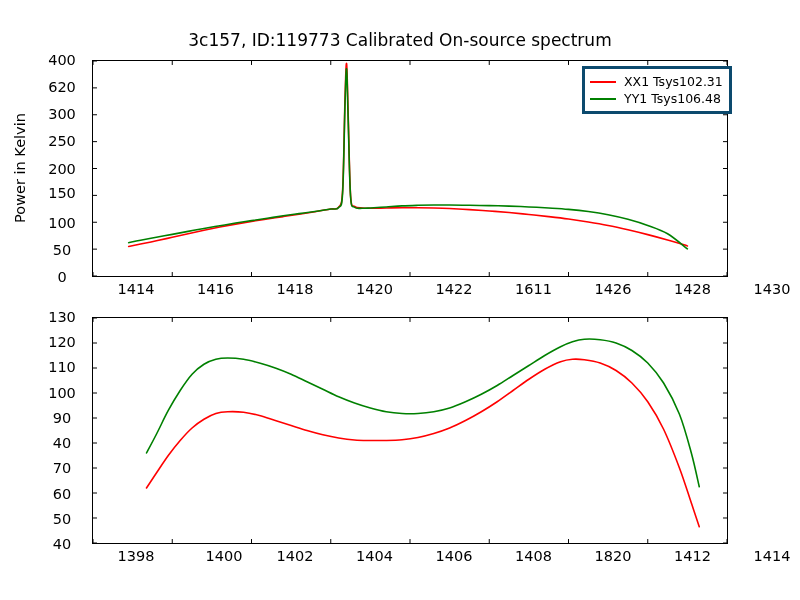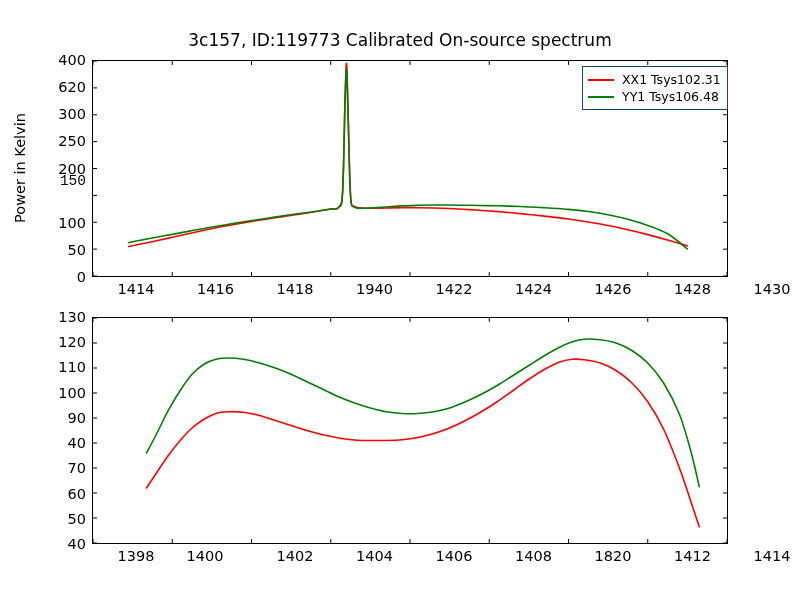--- a/index.html
+++ b/index.html
@@ -48,21 +48,21 @@
     width: 100%;
     height: 100%;
   }
   .tick-label {
     position: absolute;
     font-size: 14.5px;
     color: #000000;
     white-space: nowrap;
   }
   .ylab-top, .ylab-bot {
-    text-align: right;
+    text-align: center;
     transform: translateY(-50%);
   }
   .xlab-top, .xlab-bot {
     transform: translateX(-50%);
     margin-left: 44px;
   }
   .axis-title {
     position: absolute;
     font-size: 14.5px;
     color: #000000;
@@ -76,21 +76,21 @@
   }
   #xlabel-bottom {
     left: 410px;
     top: 572px;
     transform: translateX(-50%);
     text-align: center;
   }
   .legend {
     position: absolute;
     box-sizing: border-box;
-    border: 1px solid #0c4a6e;
+    border: 3px solid #0c4a6e;
     background: #ffffff;
     padding: 4px 6px 4px 5px;
   }
   #legend-top {
     left: 582px;
     top: 66px;
     }
   #legend-bottom {
     left: 104px;
     top: 497px;
@@ -220,37 +220,37 @@
     <div class="legend-row">
       <span class="legend-swatch" style="border-top-color:#008000"></span>
       <span class="legend-text">YY1 Tsys106.48</span>
     </div>
   </div>
 
 
 <div class="tick-label xlab-top" style="left: 92px; top: 281px;">1414</div>
     <div class="tick-label xlab-top" style="left: 171.5px; top: 281px;">1416</div>
     <div class="tick-label xlab-top" style="left: 251px; top: 281px;">1418</div>
-    <div class="tick-label xlab-top" style="left: 330.5px; top: 281px;">1940</div>
+    <div class="tick-label xlab-top" style="left: 330.5px; top: 281px;">1420</div>
     <div class="tick-label xlab-top" style="left: 410px; top: 281px;">1422</div>
-    <div class="tick-label xlab-top" style="left: 489.5px; top: 281px;">1424</div>
+    <div class="tick-label xlab-top" style="left: 489.5px; top: 281px;">1611</div>
     <div class="tick-label xlab-top" style="left: 569px; top: 281px;">1426</div>
     <div class="tick-label xlab-top" style="left: 648.5px; top: 281px;">1428</div>
     <div class="tick-label xlab-top" style="left: 728px; top: 281px;">1430</div>
     <div class="tick-label ylab-top" style="left: 38px; width: 48px; top: 277px;">0</div>
     <div class="tick-label ylab-top" style="left: 38px; width: 48px; top: 249.875px;">50</div>
     <div class="tick-label ylab-top" style="left: 38px; width: 48px; top: 222.75px;">100</div>
-    <div class="tick-label ylab-top" style="left: 38px; width: 48px; top: 181px; font-family: Liberation Mono, monospace;">150</div>
+    <div class="tick-label ylab-top" style="left: 38px; width: 48px; top: 193px;">150</div>
     <div class="tick-label ylab-top" style="left: 38px; width: 48px; top: 168.5px;">200</div>
     <div class="tick-label ylab-top" style="left: 38px; width: 48px; top: 141.375px;">250</div>
     <div class="tick-label ylab-top" style="left: 38px; width: 48px; top: 114.25px;">300</div>
     <div class="tick-label ylab-top" style="left: 38px; width: 48px; top: 87.125px;">620</div>
     <div class="tick-label ylab-top" style="left: 38px; width: 48px; top: 60px;">400</div>
     <div class="tick-label xlab-bot" style="left: 92px; top: 548px;">1398</div>
-    <div class="tick-label xlab-bot" style="left: 161px; top: 548px;">1400</div>
+    <div class="tick-label xlab-bot" style="left: 180px; top: 548px;">1400</div>
     <div class="tick-label xlab-bot" style="left: 251px; top: 548px;">1402</div>
     <div class="tick-label xlab-bot" style="left: 330.5px; top: 548px;">1404</div>
     <div class="tick-label xlab-bot" style="left: 410px; top: 548px;">1406</div>
     <div class="tick-label xlab-bot" style="left: 489.5px; top: 548px;">1408</div>
     <div class="tick-label xlab-bot" style="left: 569px; top: 548px;">1820</div>
     <div class="tick-label xlab-bot" style="left: 648.5px; top: 548px;">1412</div>
     <div class="tick-label xlab-bot" style="left: 728px; top: 548px;">1414</div>
     <div class="tick-label ylab-bot" style="left: 38px; width: 48px; top: 544px;">40</div>
     <div class="tick-label ylab-bot" style="left: 38px; width: 48px; top: 518.778px;">50</div>
     <div class="tick-label ylab-bot" style="left: 38px; width: 48px; top: 493.556px;">60</div>

